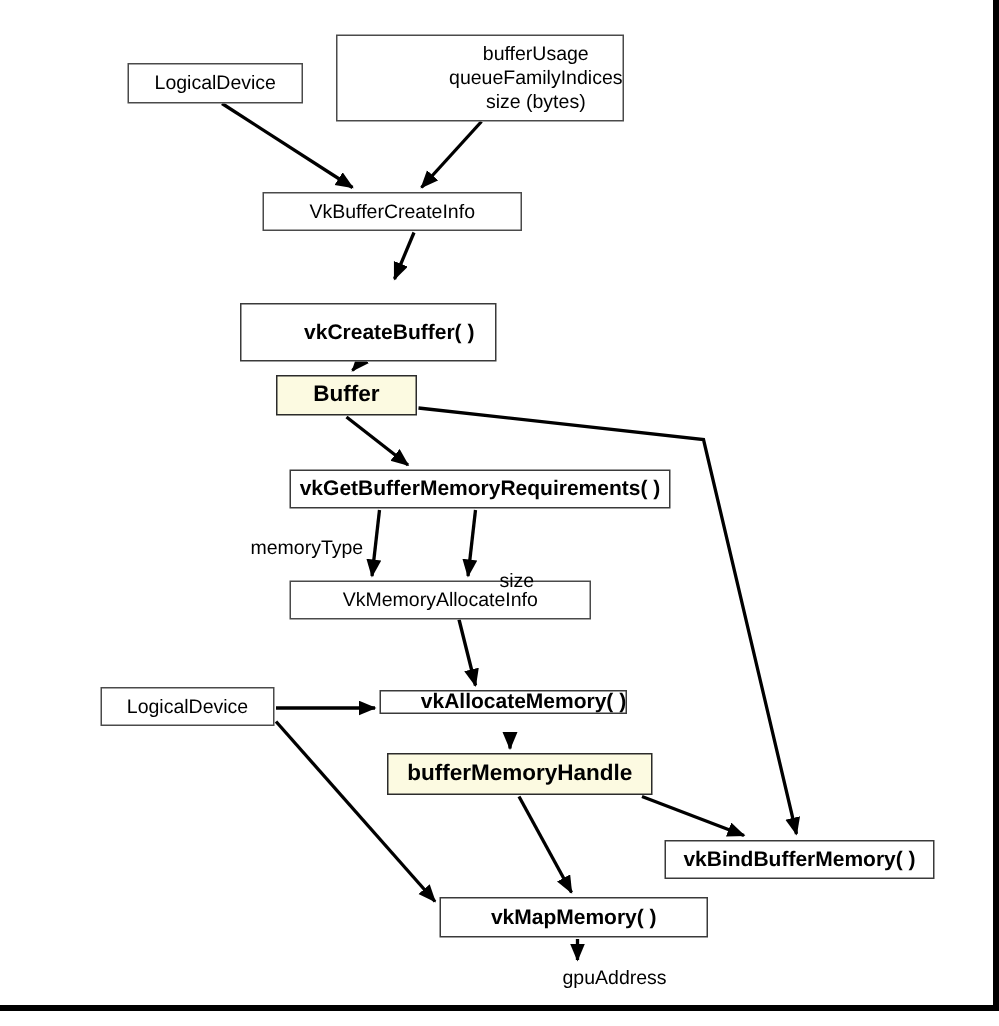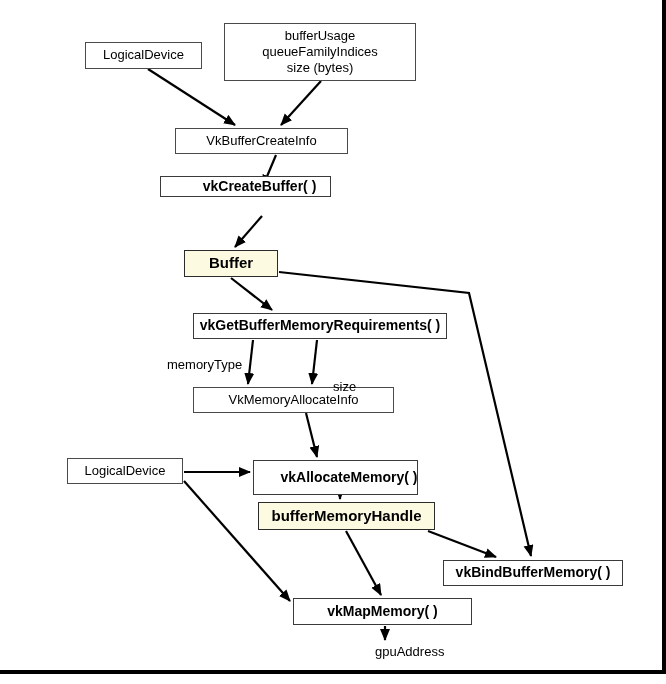--- a/index.html
+++ b/index.html
@@ -36,21 +36,21 @@
     font-size: 14px;
     border-color: #3a3a3a;
   }
   .node.big {
     font-size: 15px;
   }
   .node.highlight {
     background: #FCFAE1;
     border-color: #2b2b2b;
   }
-  .node.multiline { white-space: normal; }
+  .node.multiline { white-space: normal; justify-content: flex-end; }
   .edge-label {
     position: absolute;
     font-size: 13px;
     color: #000000;
     white-space: nowrap;
   }
   .frame-border {
     position: absolute;
     background: #000000;
   }
@@ -90,31 +90,31 @@
   <div class="node multiline" style="left:224px; top:23px; width:192px; height:58px;">
     <div>
       <div>bufferUsage</div>
       <div>queueFamilyIndices</div>
       <div>size (bytes)</div>
     </div>
   </div>
 
   <div class="node" style="left:175px; top:128px; width:173px; height:26px;">VkBufferCreateInfo</div>
 
-  <div class="node bold" style="left:160px; top:176px; width:171px; height:21px;padding-left:28px;">vkCreateBuffer( )</div>
+  <div class="node bold" style="left:160px; top:202px; width:171px; height:39px;padding-left:28px;">vkCreateBuffer( )</div>
 
   <div class="node bold big highlight" style="left:184px; top:250px; width:94px; height:27px;">Buffer</div>
 
   <div class="node bold" style="left:193px; top:313px; width:254px; height:26px;">vkGetBufferMemoryRequirements( )</div>
 
   <div class="node" style="left:193px; top:387px; width:201px; height:26px;">VkMemoryAllocateInfo</div>
 
   <div class="node" style="left:67px; top:458px; width:116px; height:26px;">LogicalDevice</div>
 
-  <div class="node bold" style="left:253px; top:460px; width:165px; height:35px;padding-left:27px;">vkAllocateMemory( )</div>
+  <div class="node bold" style="left:253px; top:460px; width:165px; height:16px;padding-left:27px;">vkAllocateMemory( )</div>
 
   <div class="node bold big highlight" style="left:258px; top:502px; width:177px; height:28px;">bufferMemoryHandle</div>
 
   <div class="node bold" style="left:443px; top:560px; width:180px; height:26px;text-align:center;">vkBindBufferMemory( )</div>
 
   <div class="node bold" style="left:293px; top:598px; width:179px; height:27px;">vkMapMemory( )</div>
 
   <span class="edge-label" style="left:167px; top:357px;">memoryType</span>
 
   <span class="edge-label" style="left:333px; top:359px;margin-top:20px;">size</span>

